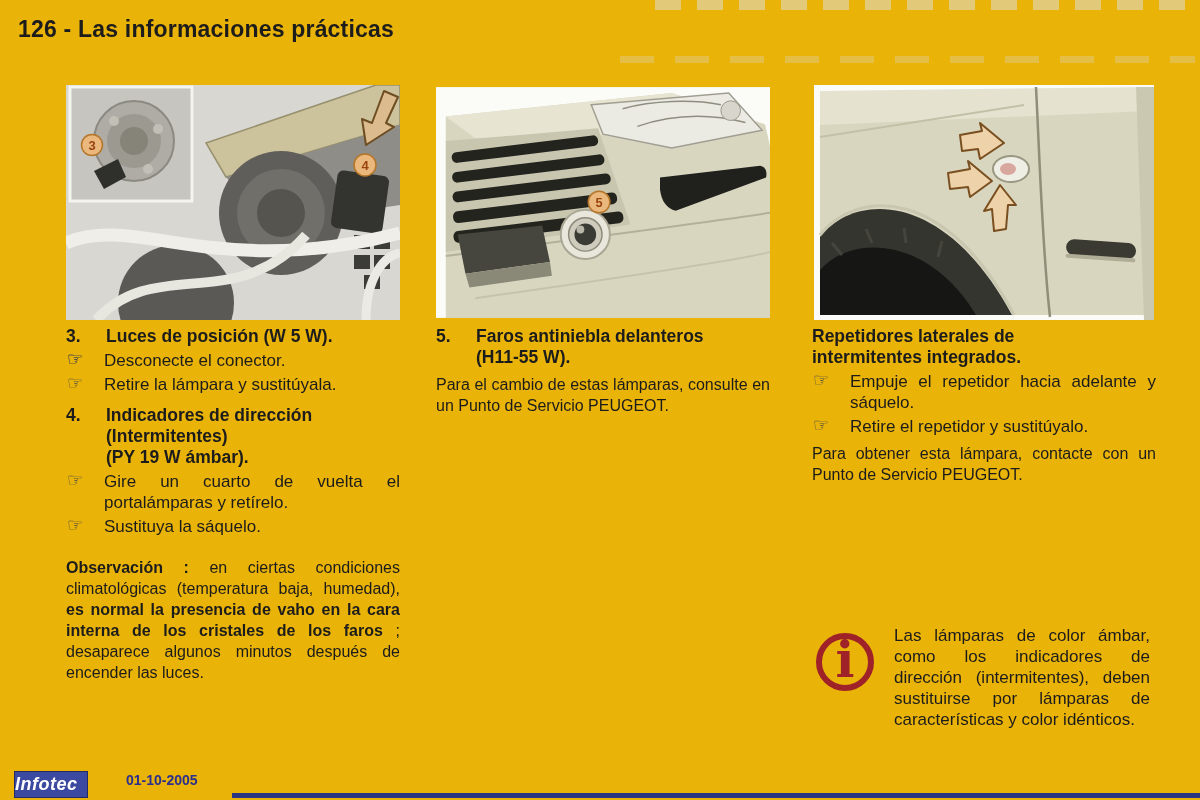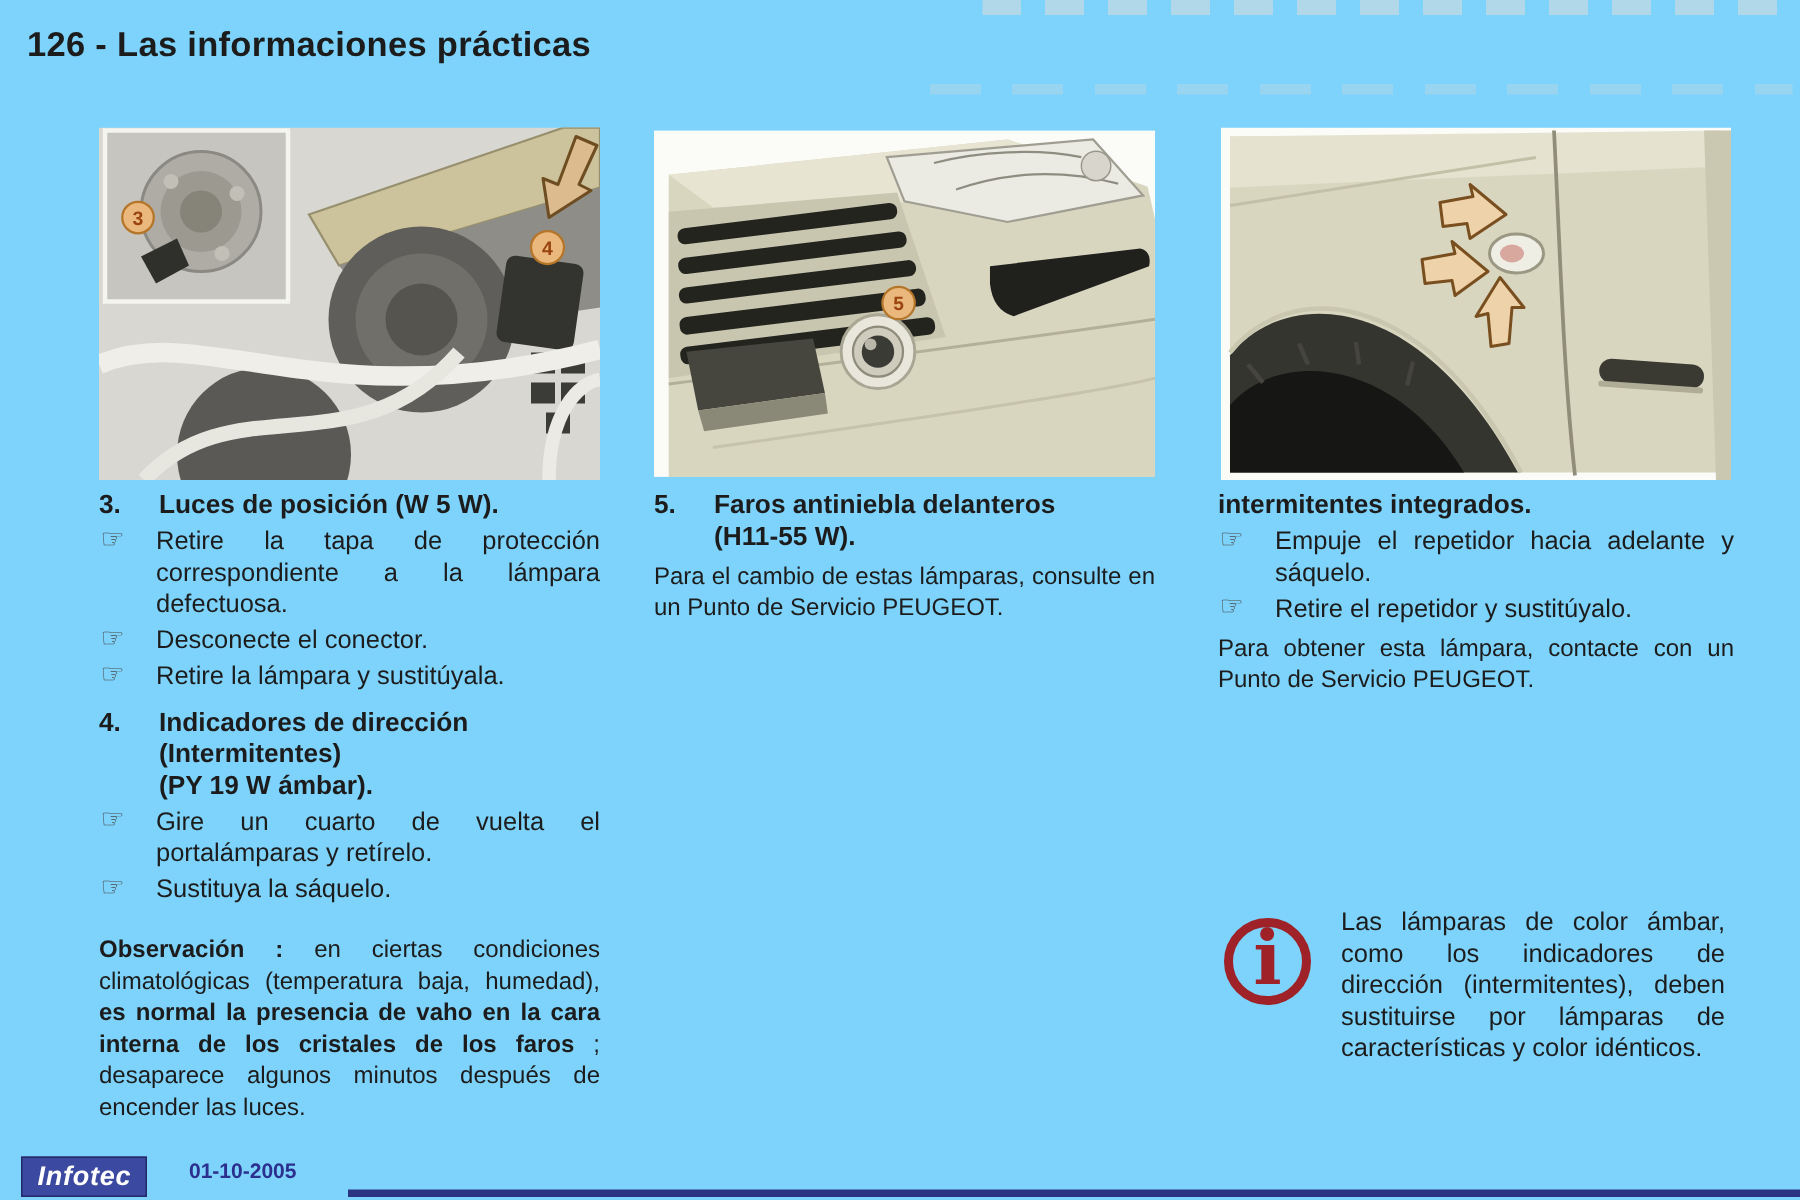--- a/index.html
+++ b/index.html
@@ -1,17 +1,17 @@
 <!DOCTYPE html>
 <html><head>
 <meta charset="utf-8">
 <style>
   html,body { margin:0; padding:0; background:#ffffff; }
   .page {
-    position:relative; width:1200px; height:800px; background:#7dd3fc;
+    position:relative; width:1200px; height:800px; background:#eab308;
     font-family:"Liberation Sans","DejaVu Sans",sans-serif; color:#1c1c1c; overflow:hidden;
   }
   .page-title { position:absolute; left:18px; top:16px; font-size:23px; font-weight:bold; letter-spacing:.2px; }
 
   .artifact { position:absolute; opacity:.55; }
   .artifact.a1 { left:655px; top:0; width:540px; height:10px;
     background:repeating-linear-gradient(90deg,#dcdcd8 0 26px, transparent 26px 42px); }
   .artifact.a2 { left:620px; top:56px; width:575px; height:7px; opacity:.3;
     background:repeating-linear-gradient(90deg,#d8d8d4 0 34px, transparent 34px 55px); }
 
@@ -40,21 +40,21 @@
     border:6px solid #9e2228; border-radius:50%;
     display:flex; align-items:center; justify-content:center;
     color:#9e2228; font-family:"DejaVu Serif",serif; font-weight:bold; font-size:50px; line-height:1;
     padding-bottom:4px; box-sizing:border-box;
   }
   .info-text { width:256px; font-size:17px; line-height:21px; text-align:justify; }
 
   .footer-brand {
     position:absolute; left:14px; top:771px; background:#3c49a0; color:#ffffff;
     font-weight:bold; font-style:italic; font-size:18px; line-height:20px;
-    padding:2px 9px 3px 10px; border:1px solid #232a66; letter-spacing:.5px;
+    padding:2px 9px 3px 0; border:1px solid #232a66; letter-spacing:.5px;
   }
   .footer-date { position:absolute; left:126px; top:772px; color:#2b2f8e; font-weight:bold; font-size:14px; }
   .footer-rule { position:absolute; left:232px; top:793px; width:968px; height:5px; background:#2b3480; }
 
   .badge-text { font:bold 13px "Liberation Sans",sans-serif; fill:#9a4410; }
 </style>
 </head>
 <body>
 
 <div class="page">
@@ -107,21 +107,20 @@
       </g>
     </svg>
 
     <div class="sec-heading">
       <span class="sec-num">3.</span>
       <span>Luces de posición (W 5 W).</span>
     </div>
     <ul class="bullets">
       <li class="bullet">
         <span class="hand">☞</span>
-        <span>Retire la tapa de protección correspondiente a la lámpara defectuosa.</span>
       </li>
       <li class="bullet">
         <span class="hand">☞</span>
         <span>Desconecte el conector.</span>
       </li>
       <li class="bullet">
         <span class="hand">☞</span>
         <span>Retire la lámpara y sustitúyala.</span>
       </li>
     </ul>
@@ -223,20 +222,21 @@
         <ellipse cx="194" cy="84" rx="8" ry="6" fill="#d8a79e"></ellipse>
       </g>
       <g fill="#eed2a9" stroke="#7a4f20" stroke-width="2" stroke-linejoin="round">
         <polygon points="146,50 168,46 166,38 190,58 166,74 164,64 148,66"></polygon>
         <polygon points="134,88 156,84 154,76 178,96 156,112 154,102 136,104"></polygon>
         <polygon points="180,146 178,124 170,126 186,100 202,120 194,120 192,144"></polygon>
       </g>
     </svg>
 
     <div class="plain-heading">
+      <div>Repetidores laterales de</div>
       <div>intermitentes integrados.</div>
     </div>
     <ul class="bullets">
       <li class="bullet">
         <span class="hand">☞</span>
         <span>Empuje el repetidor hacia adelante y sáquelo.</span>
       </li>
       <li class="bullet">
         <span class="hand">☞</span>
         <span>Retire el repetidor y sustitúyalo.</span>

